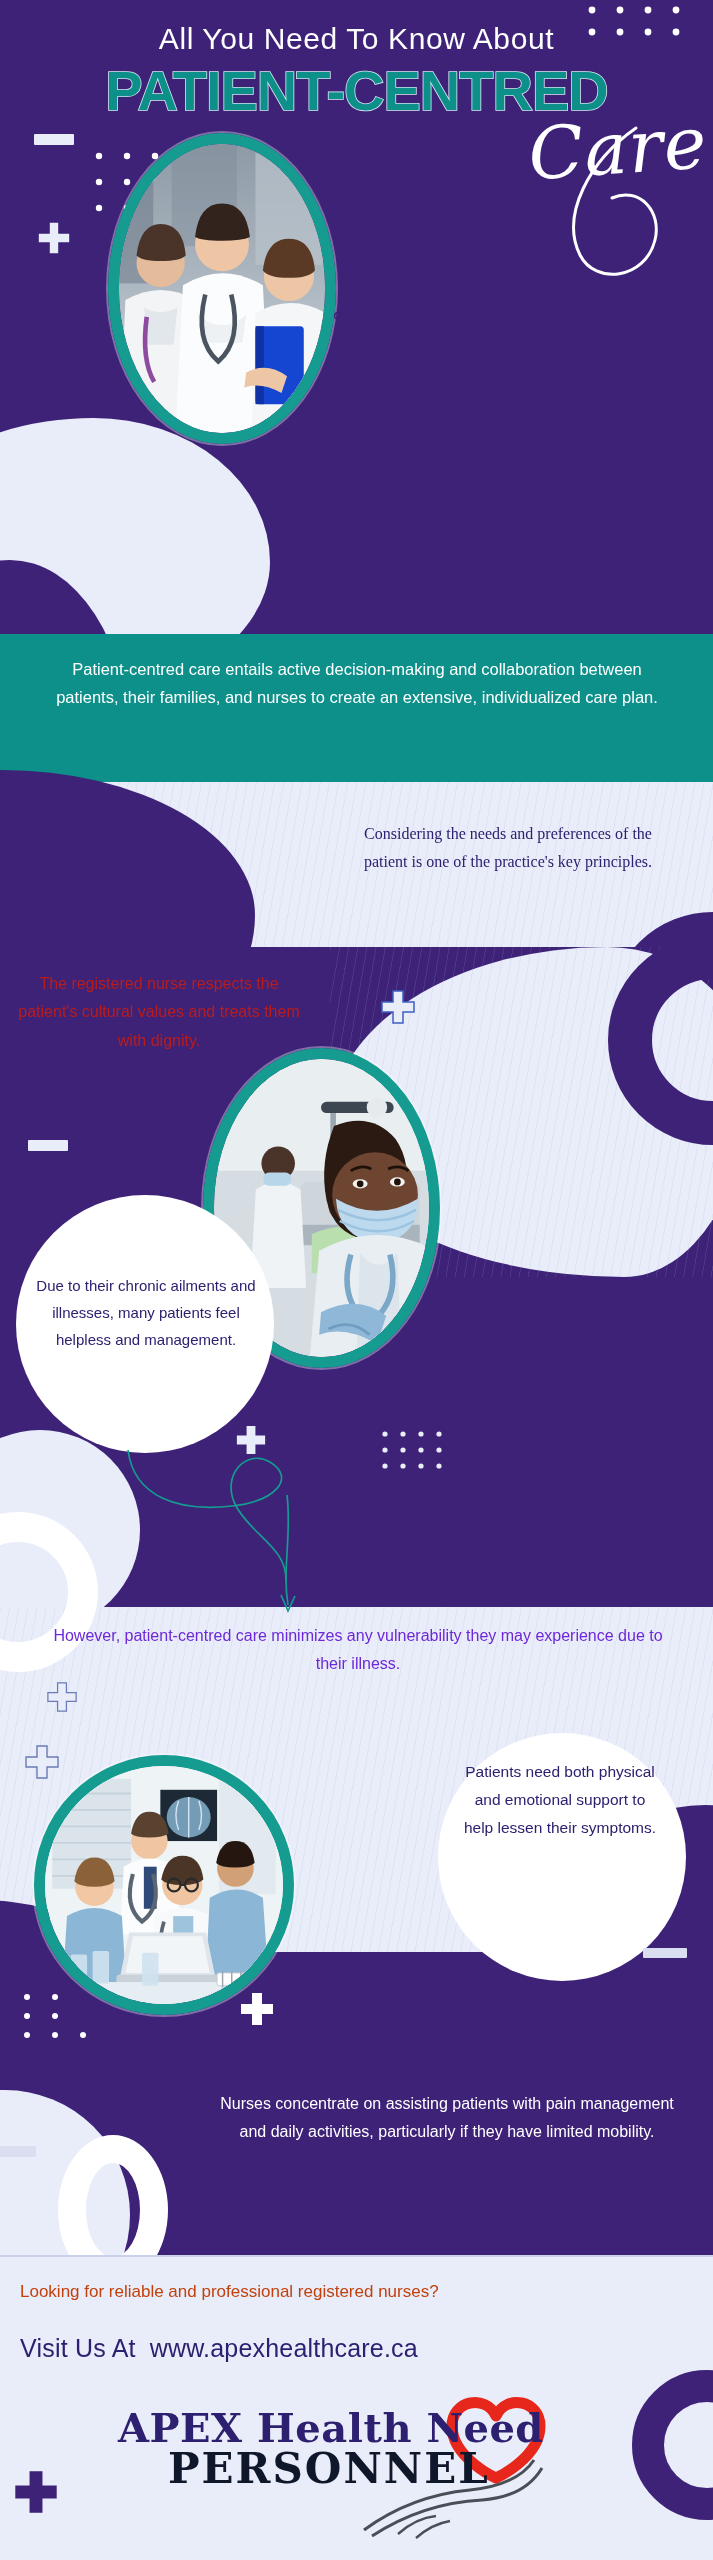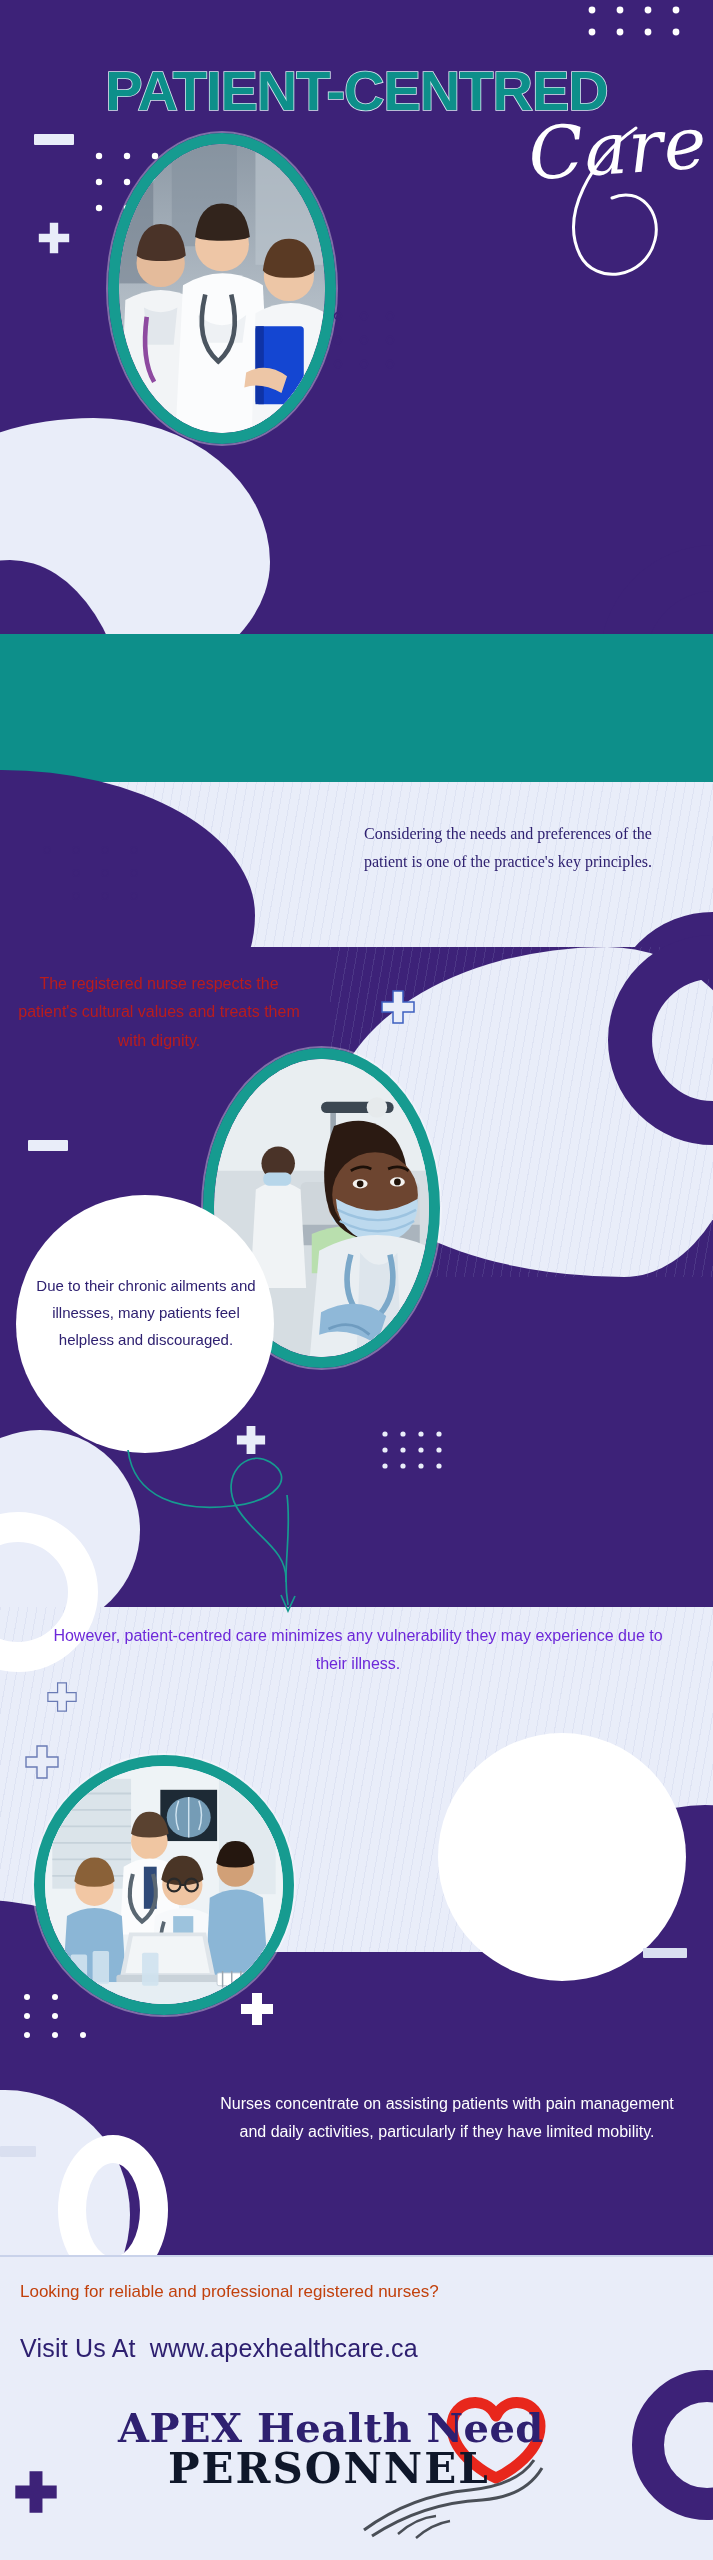--- a/index.html
+++ b/index.html
@@ -219,20 +219,21 @@
   <div class="blob blob-purple-l3b"></div>
 
   <div class="band band-purple-bot"></div>
   <div class="blob blob-light-bl"></div>
   <div class="blob ring-white-bot"></div>
 
   <div class="band band-footer"></div>
   <div class="footer-rule"></div>
   <div class="blob ring-purple-footer"></div>
 
+  <div class="title-small">All You Need To Know  About</div>
   <div class="title-big">PATIENT-CENTRED</div>
 
   <svg class="script-swirl" width="270" height="200" viewBox="0 0 270 200">
     <path d="M196 8 C 150 40, 120 95, 140 135 C 155 165, 205 160, 215 120 C 222 92, 200 66, 172 78" fill="none" stroke="#ffffff" stroke-width="3" stroke-linecap="round"></path>
   </svg>
   <div class="title-script">Care</div>
 
   <svg class="dots" style="left:584px;top:2px;" width="120" height="40">
     <g fill="#ffffff">
       <circle cx="8" cy="8" r="3.4"></circle>
@@ -311,20 +312,21 @@
         <circle cx="58" cy="6" r="3.4"></circle>
       <circle cx="6" cy="30" r="3.4"></circle>
         <circle cx="32" cy="30" r="3.4"></circle>
         <circle cx="58" cy="30" r="3.4"></circle>
       <circle cx="6" cy="54" r="3.4"></circle>
         <circle cx="32" cy="54" r="3.4"></circle>
         <circle cx="58" cy="54" r="3.4"></circle>
     </g>
   </svg>
 
+  <div class="copy copy-teal-banner">Patient-centred care entails active decision-making and collaboration between patients, their families, and nurses to create an extensive, individualized care plan.</div>
 
   <svg class="plus" style="left:109px;top:800px;" width="34" height="34" viewBox="0 0 34 34">
     <path d="M12 1 h10 v11 h11 v10 h-11 v11 h-10 v-11 h-11 v-10 h11 z" fill="#3d2278"></path>
   </svg>
   <svg class="dots" style="left:42px;top:845px;" width="100" height="60">
     <g fill="none" stroke="#3d2278" stroke-width="1.5">
       <circle cx="5" cy="5" r="3.2"></circle>
         <circle cx="34" cy="5" r="3.2"></circle>
         <circle cx="63" cy="5" r="3.2"></circle>
         <circle cx="92" cy="5" r="3.2"></circle>
@@ -387,21 +389,21 @@
           <circle cx="172" cy="288" r="9" fill="#cfd8df" stroke="#8c98a3" stroke-width="2"></circle>
 
           <path d="M118 272 q40-20 70 4 l-10 30 q-34-20-62-10z" fill="#8fb8d8"></path>
           <path d="M126 290 q24-12 44 6" stroke="#6f9cc0" stroke-width="3" fill="none"></path>
         </g>
       </svg>
     </div>
   </div>
 
   <div class="bubble-white"></div>
-  <div class="copy copy-chronic">Due to their chronic ailments and illnesses, many patients feel helpless and discouraged.</div>
+  <div class="copy copy-chronic">Due to their chronic ailments and illnesses, many patients feel helpless and management.</div>
 
   <svg class="squiggle" width="230" height="190" viewBox="0 0 230 190">
     <path d="M8 30 C 14 78, 60 92, 112 86 C 156 81, 176 58, 150 42 C 126 28, 100 56, 116 86
              C 132 116, 168 128, 166 162" fill="none" stroke="#169b90" stroke-width="1.7"></path>
   </svg>
   <svg class="arrow-line" width="40" height="130" viewBox="0 0 40 130">
     <path d="M17 0 C 22 40, 12 74, 18 110" fill="none" stroke="#169b90" stroke-width="1.7"></path>
     <path d="M11 100 L18 116 L25 101" fill="none" stroke="#169b90" stroke-width="1.7"></path>
   </svg>
 
@@ -424,20 +426,21 @@
         <circle cx="58" cy="36" r="2.6"></circle>
     </g>
   </svg>
 
   <div class="copy copy-however">However, patient-centred care minimizes any vulnerability they may experience due to their illness.</div>
   <svg class="plus" style="left:25px;top:1745px;" width="34" height="34" viewBox="0 0 34 34">
     <path d="M12 1 h10 v11 h11 v10 h-11 v11 h-10 v-11 h-11 v-10 h11 z" fill="#e9edf9" stroke="#6a7bb5" stroke-width="1.4"></path>
   </svg>
 
   <div class="blob" style="left:438px;top:1733px;width:248px;height:248px;background:#ffffff;border-radius:50%;"></div>
+  <div class="copy copy-patients-need">Patients need both physical and emotional support to help lessen their symptoms.</div>
 
   <div class="photo" style="left:34px;top:1755px;width:260px;height:260px;border-radius:50%;">
     <div class="inner" style="background:#e8eef2;">
       <svg width="100%" height="100%" viewBox="0 0 260 260" preserveAspectRatio="xMidYMid slice">
         <rect width="260" height="260" fill="#eef3f6"></rect>
 
         <g fill="#dbe4ea">
           <rect x="8" y="14" width="86" height="120"></rect>
         </g>
         <g stroke="#c6d2da" stroke-width="2">

